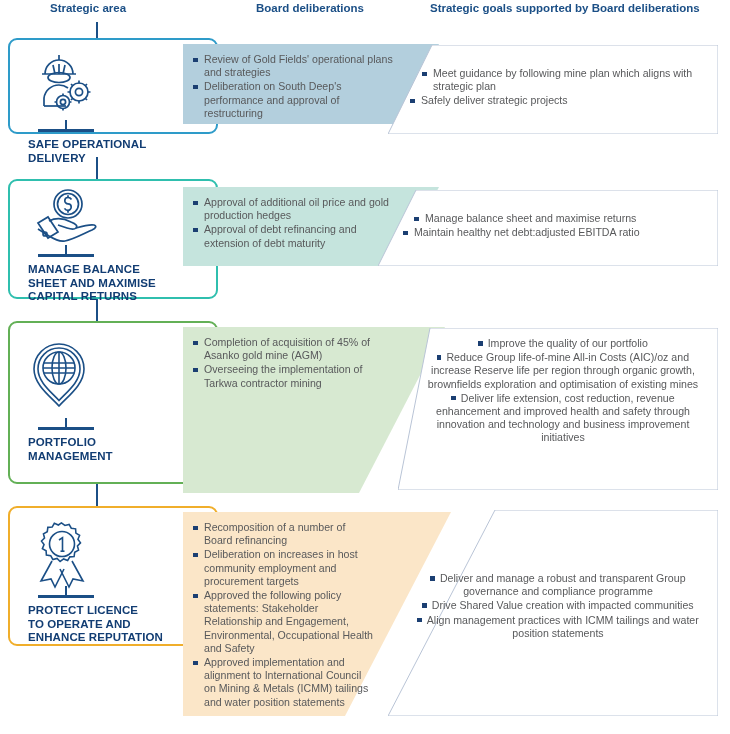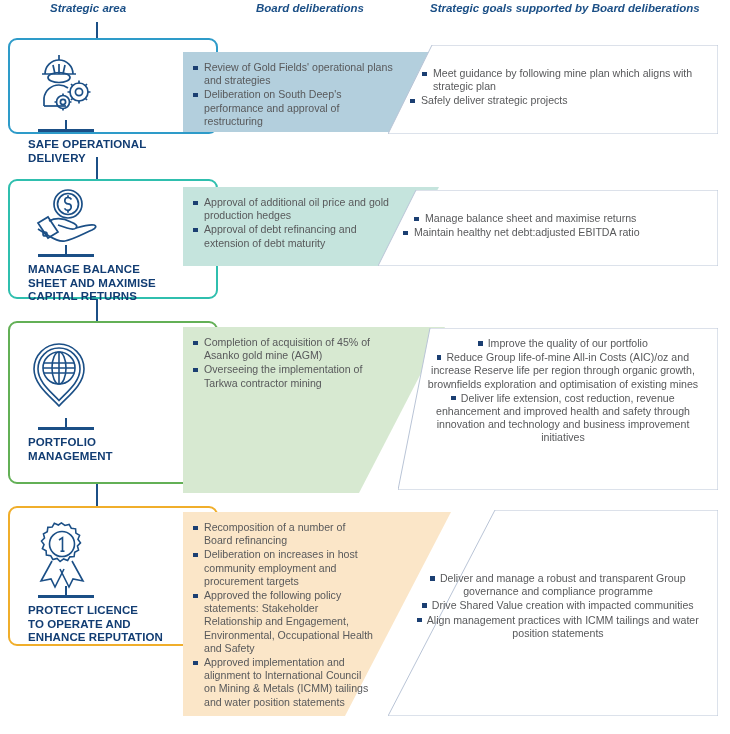--- a/index.html
+++ b/index.html
@@ -10,21 +10,21 @@
   body {
     width: 730px; height: 734px;
     position: relative;
     font-family: "Liberation Sans", sans-serif;
     overflow: hidden;
   }
 
   
   .col-headers {
     position: absolute;
-    top: 0; left: 0; width: 590px; height: 22px; font-style: italic;
+    top: 0; left: 0; width: 590px; height: 22px;
   }
   .col-header {
     position: absolute;
     font-size: 11.5px;
     font-weight: bold;
     color: #1b4f86;
     white-space: nowrap;
     top: 2px;
   }
   .ch-1 { left: 50px; }
@@ -179,21 +179,21 @@
           <circle cx="31" cy="50" r="2.6"></circle>
           <path d="M31 41.5 v2 M31 56.5 v2 M22.5 50 h2 M37.5 50 h2"></path>
         </g>
       </svg>
     </div>
     <div class="area-divider" style="top:89px"></div>
     <div class="area-title" style="top:98px">SAFE OPERATIONAL
 DELIVERY</div>
   </div>
 
-  <div class="delib" style="top:52px; left:183px; width:256px;">
+  <div class="delib" style="top:44px; left:183px; width:256px;">
     <svg class="delib-bg" width="256" height="80" viewBox="0 0 256 80" preserveAspectRatio="none">
       <polygon points="0,0 256,0 215,80 0,80" fill="#b3cfdd"></polygon>
     </svg>
     <ul class="blist">
       <li>Review of Gold Fields' operational plans and strategies</li>
       <li>Deliberation on South Deep's performance and approval of restructuring</li>
     </ul>
   </div>
 
   <div class="goals" style="top:45px; left:388px; width:330px; height:115px;">

